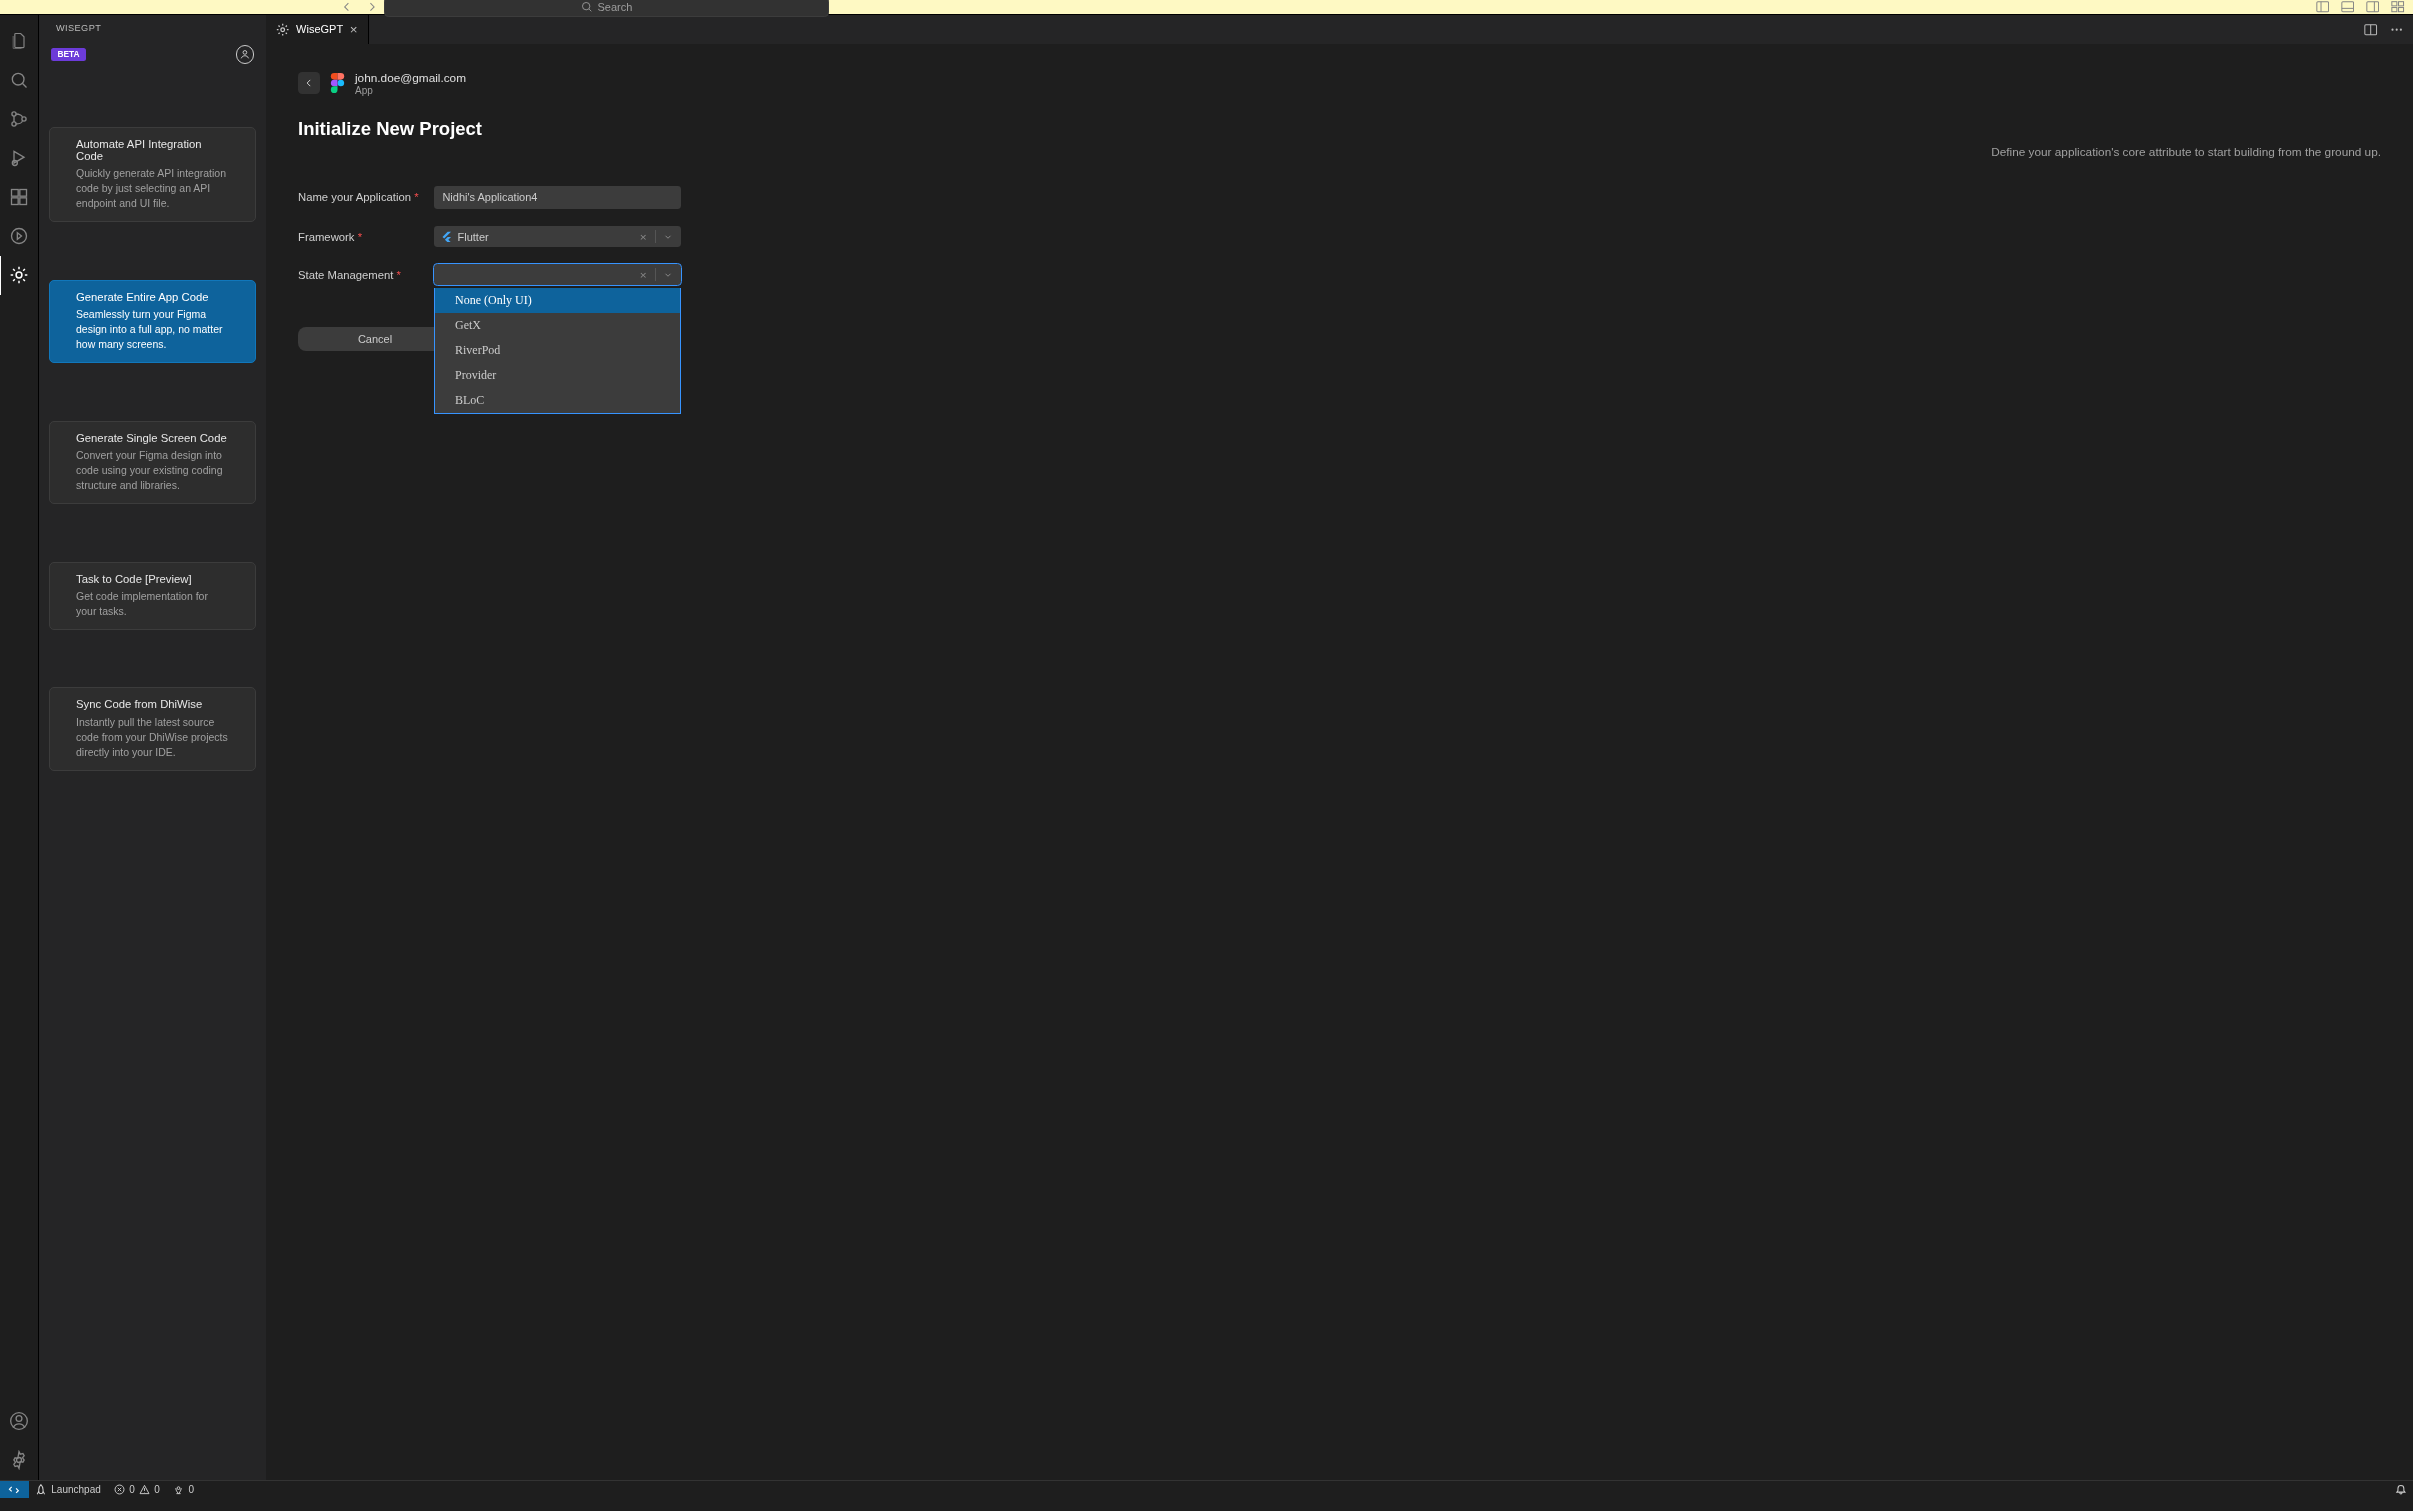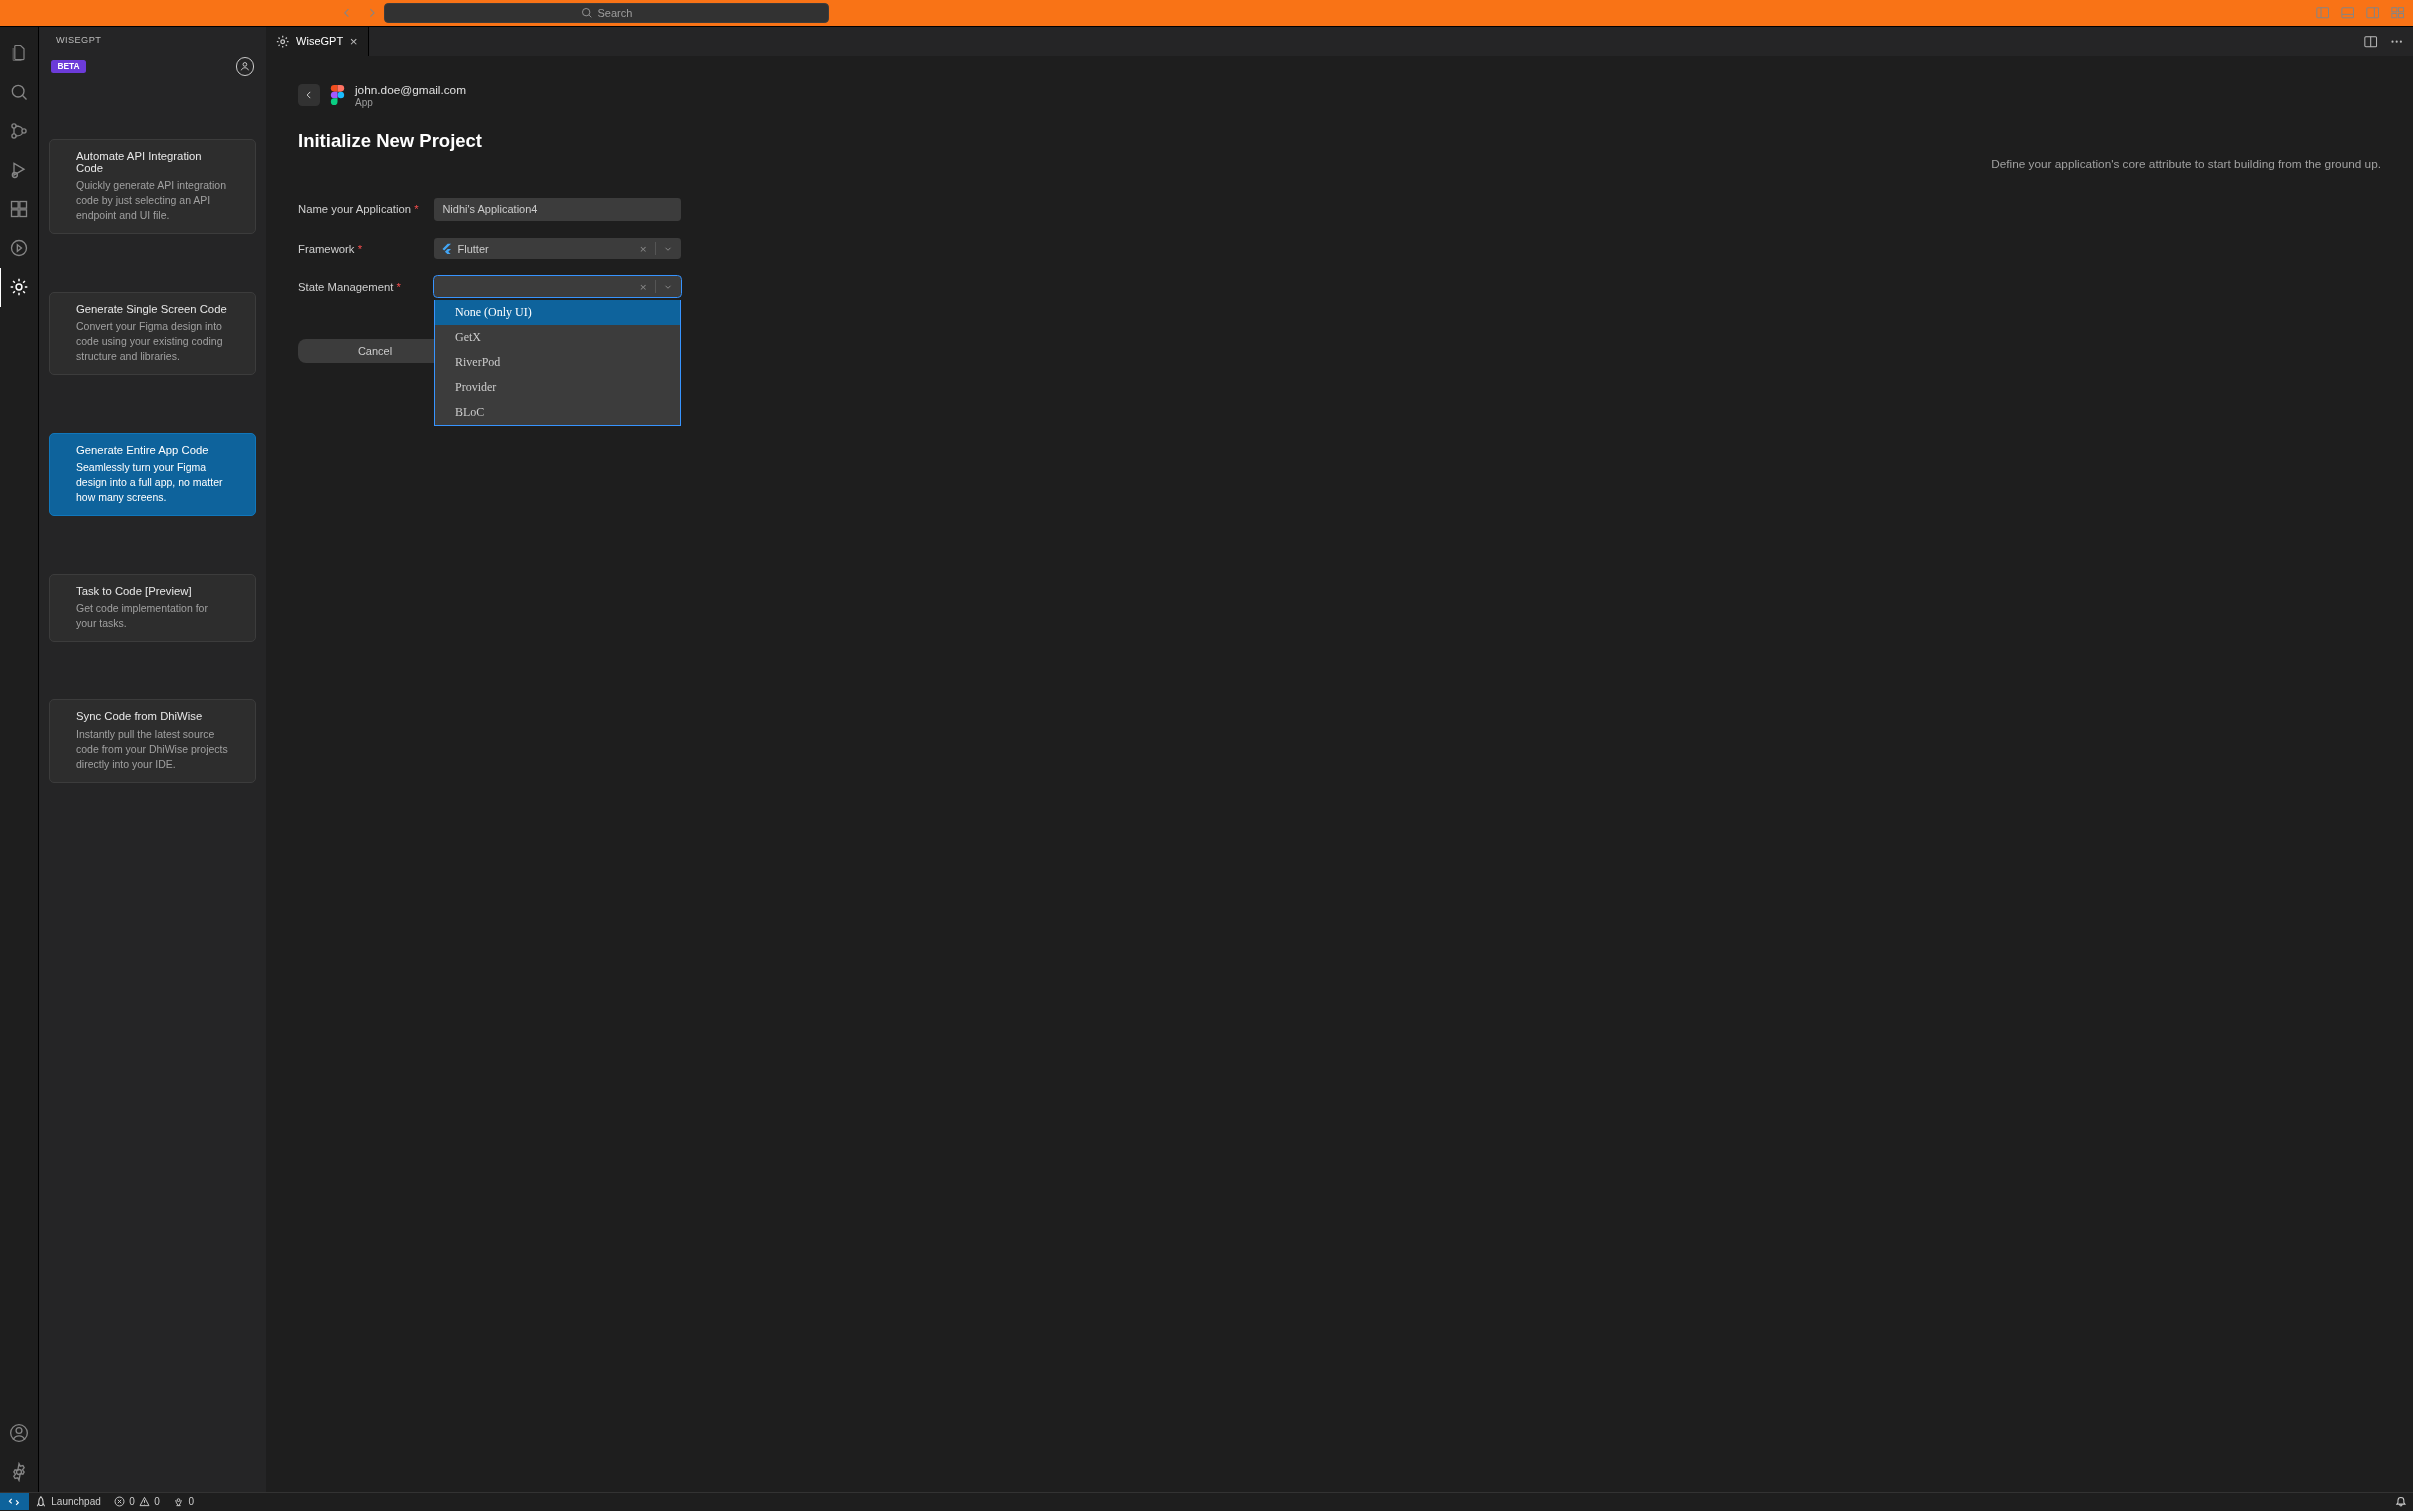--- a/index.html
+++ b/index.html
@@ -10,22 +10,22 @@
 body {
   font-family: -apple-system, BlinkMacSystemFont, "Segoe UI", sans-serif;
   background: #1e1e1e;
   color: #cccccc;
   width: 2413px;
   height: 1512px;
   transform-origin: top left;
   overflow: hidden;
 }
 .titlebar {
-  height: 27px;
-  background: #f97316;
+  height: 15px;
+  background: #fef9c3;
   border-bottom: 0.8px solid #000;
   display: flex;
   align-items: center;
   position: relative;
 }
 .nav-arrows {
   position: absolute;
   left: 340px;
   display: flex;
   gap: 11.8px;
@@ -511,27 +511,27 @@
             <circle cx="8" cy="6" r="2.5"></circle>
             <path d="M3 14c1-2.5 3-3.5 5-3.5s4 1 5 3.5"></path>
           </svg>
       </div>
     </div>
     <div class="cards" id="cards-container">
         <div class="card">
           <div class="card-title">Automate API Integration Code</div>
           <div class="card-desc">Quickly generate API integration code by just selecting an API endpoint and UI file.</div>
         </div>
+        <div class="card selected">
+          <div class="card-title">Generate Entire App Code</div>
+          <div class="card-desc">Seamlessly turn your Figma design into a full app, no matter how many screens.</div>
+        </div>
         <div class="card">
           <div class="card-title">Generate Single Screen Code</div>
           <div class="card-desc">Convert your Figma design into code using your existing coding structure and libraries.</div>
-        </div>
-        <div class="card selected">
-          <div class="card-title">Generate Entire App Code</div>
-          <div class="card-desc">Seamlessly turn your Figma design into a full app, no matter how many screens.</div>
         </div>
         <div class="card">
           <div class="card-title">Task to Code [Preview]</div>
           <div class="card-desc">Get code implementation for your tasks.</div>
         </div>
         <div class="card">
           <div class="card-title">Sync Code from DhiWise</div>
           <div class="card-desc">Instantly pull the latest source code from your DhiWise projects directly into your IDE.</div>
         </div>
       </div>

